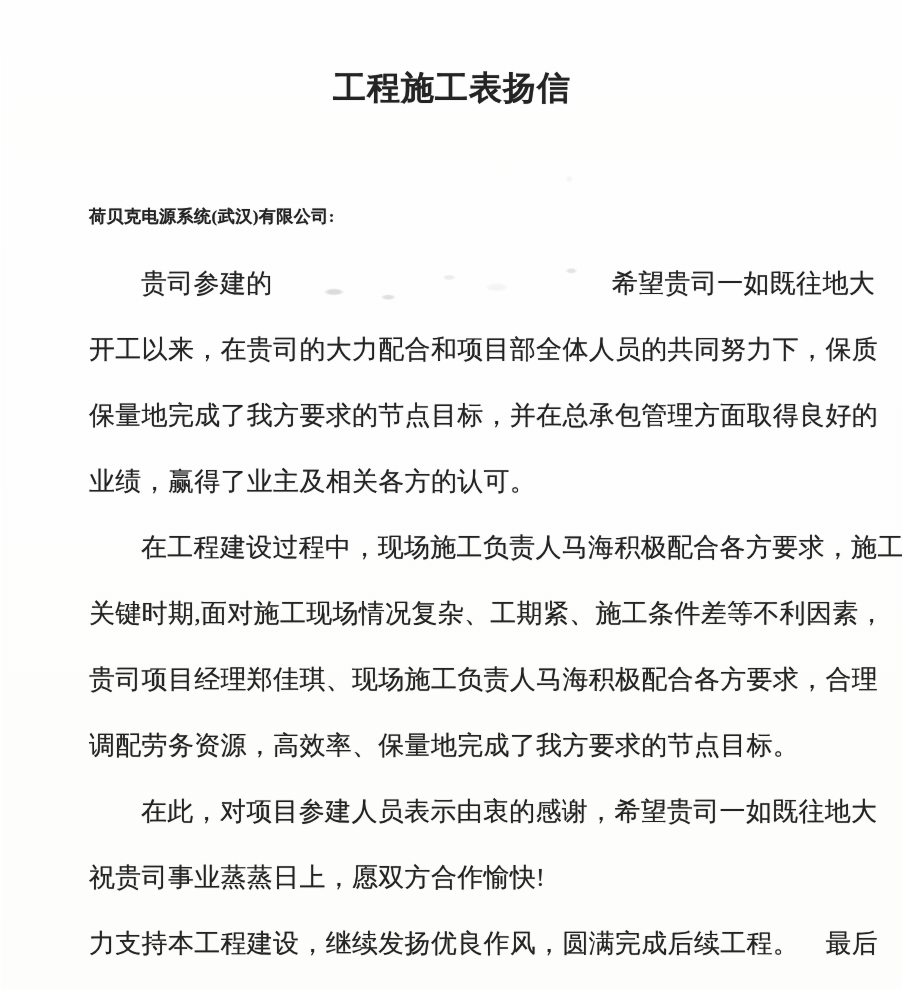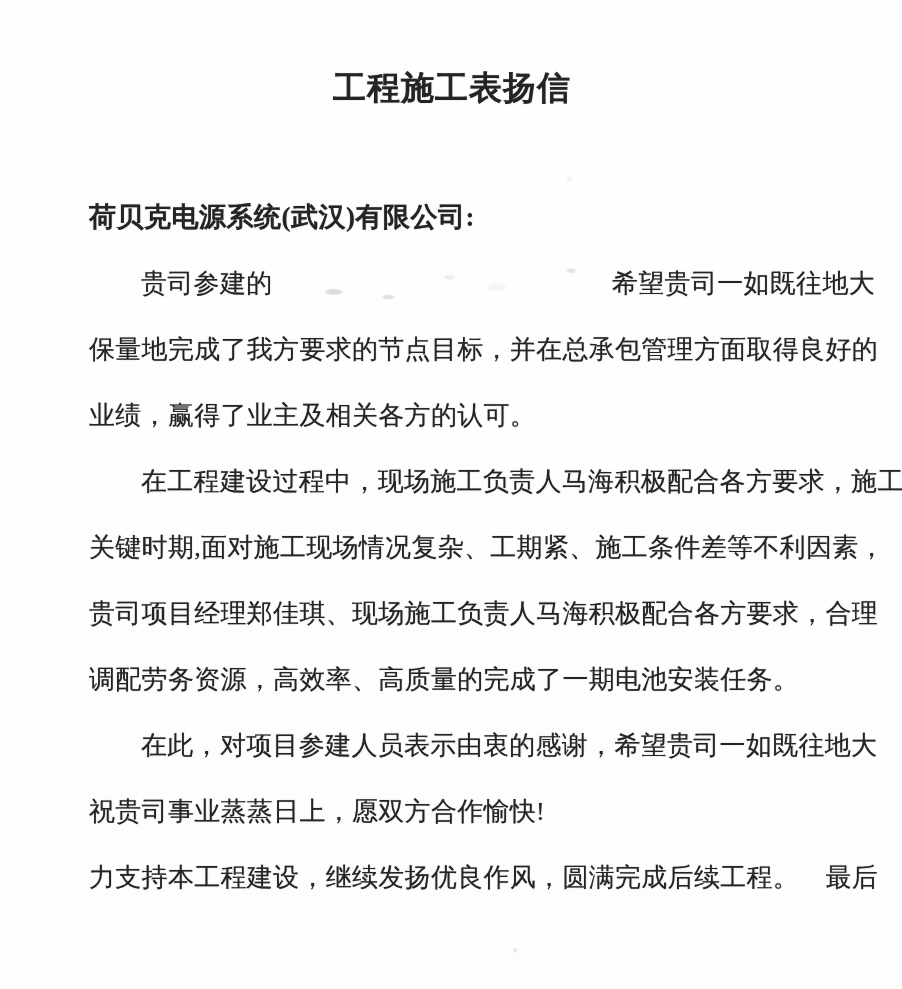--- a/index.html
+++ b/index.html
@@ -27,21 +27,21 @@
   .title {
     margin-top: 64px;
     text-align: center;
     font-size: 33px;
     line-height: 46px;
     font-weight: 700;
     letter-spacing: 1px;
   }
   .salutation {
     margin: 88px 28px 0 88px;
-    font-size: 27px;
+    font-size: 17px;
     line-height: 36px;
     font-weight: 700;
     letter-spacing: 0.5px;
   }
   .body-text {
     margin: 16px 28px 0 88px;
   }
   .line {
     font-size: 26px;
     line-height: 66px;
@@ -80,27 +80,28 @@
   <div class="salutation scan-ink">荷贝克电源系统(武汉)有限公司:</div>
 
   <div class="body-text">
 
     <div class="line line-flex indent scan-ink">
       <span>贵司参建的</span>
       <span class="redacted"></span>
       <span>希望贵司一如既往地大</span>
     </div>
 
+    <div class="line scan-ink">开工以来，在贵司的大力配合和项目部全体人员的共同努力下，保质</div>
     <div class="line scan-ink">保量地完成了我方要求的节点目标，并在总承包管理方面取得良好的</div>
     <div class="line scan-ink">业绩，赢得了业主及相关各方的认可。</div>
 
     <div class="line indent scan-ink">在工程建设过程中，现场施工负责人马海积极配合各方要求，施工</div>
     <div class="line scan-ink">关键时期,面对施工现场情况复杂、工期紧、施工条件差等不利因素，</div>
     <div class="line scan-ink">贵司项目经理郑佳琪、现场施工负责人马海积极配合各方要求，合理</div>
-    <div class="line scan-ink">调配劳务资源，高效率、高质量的完成了一期电池安装任务。</div>
+    <div class="line scan-ink">调配劳务资源，高效率、保量地完成了我方要求的节点目标。</div>
 
     <div class="line indent scan-ink">在此，对项目参建人员表示由衷的感谢，希望贵司一如既往地大</div>
     <div class="line scan-ink">祝贵司事业蒸蒸日上，愿双方合作愉快!</div>
     <div class="line scan-ink">力支持本工程建设，继续发扬优良作风，圆满完成后续工程。　最后</div>
 
   </div>
 
 </div>
 
 </body></html>

